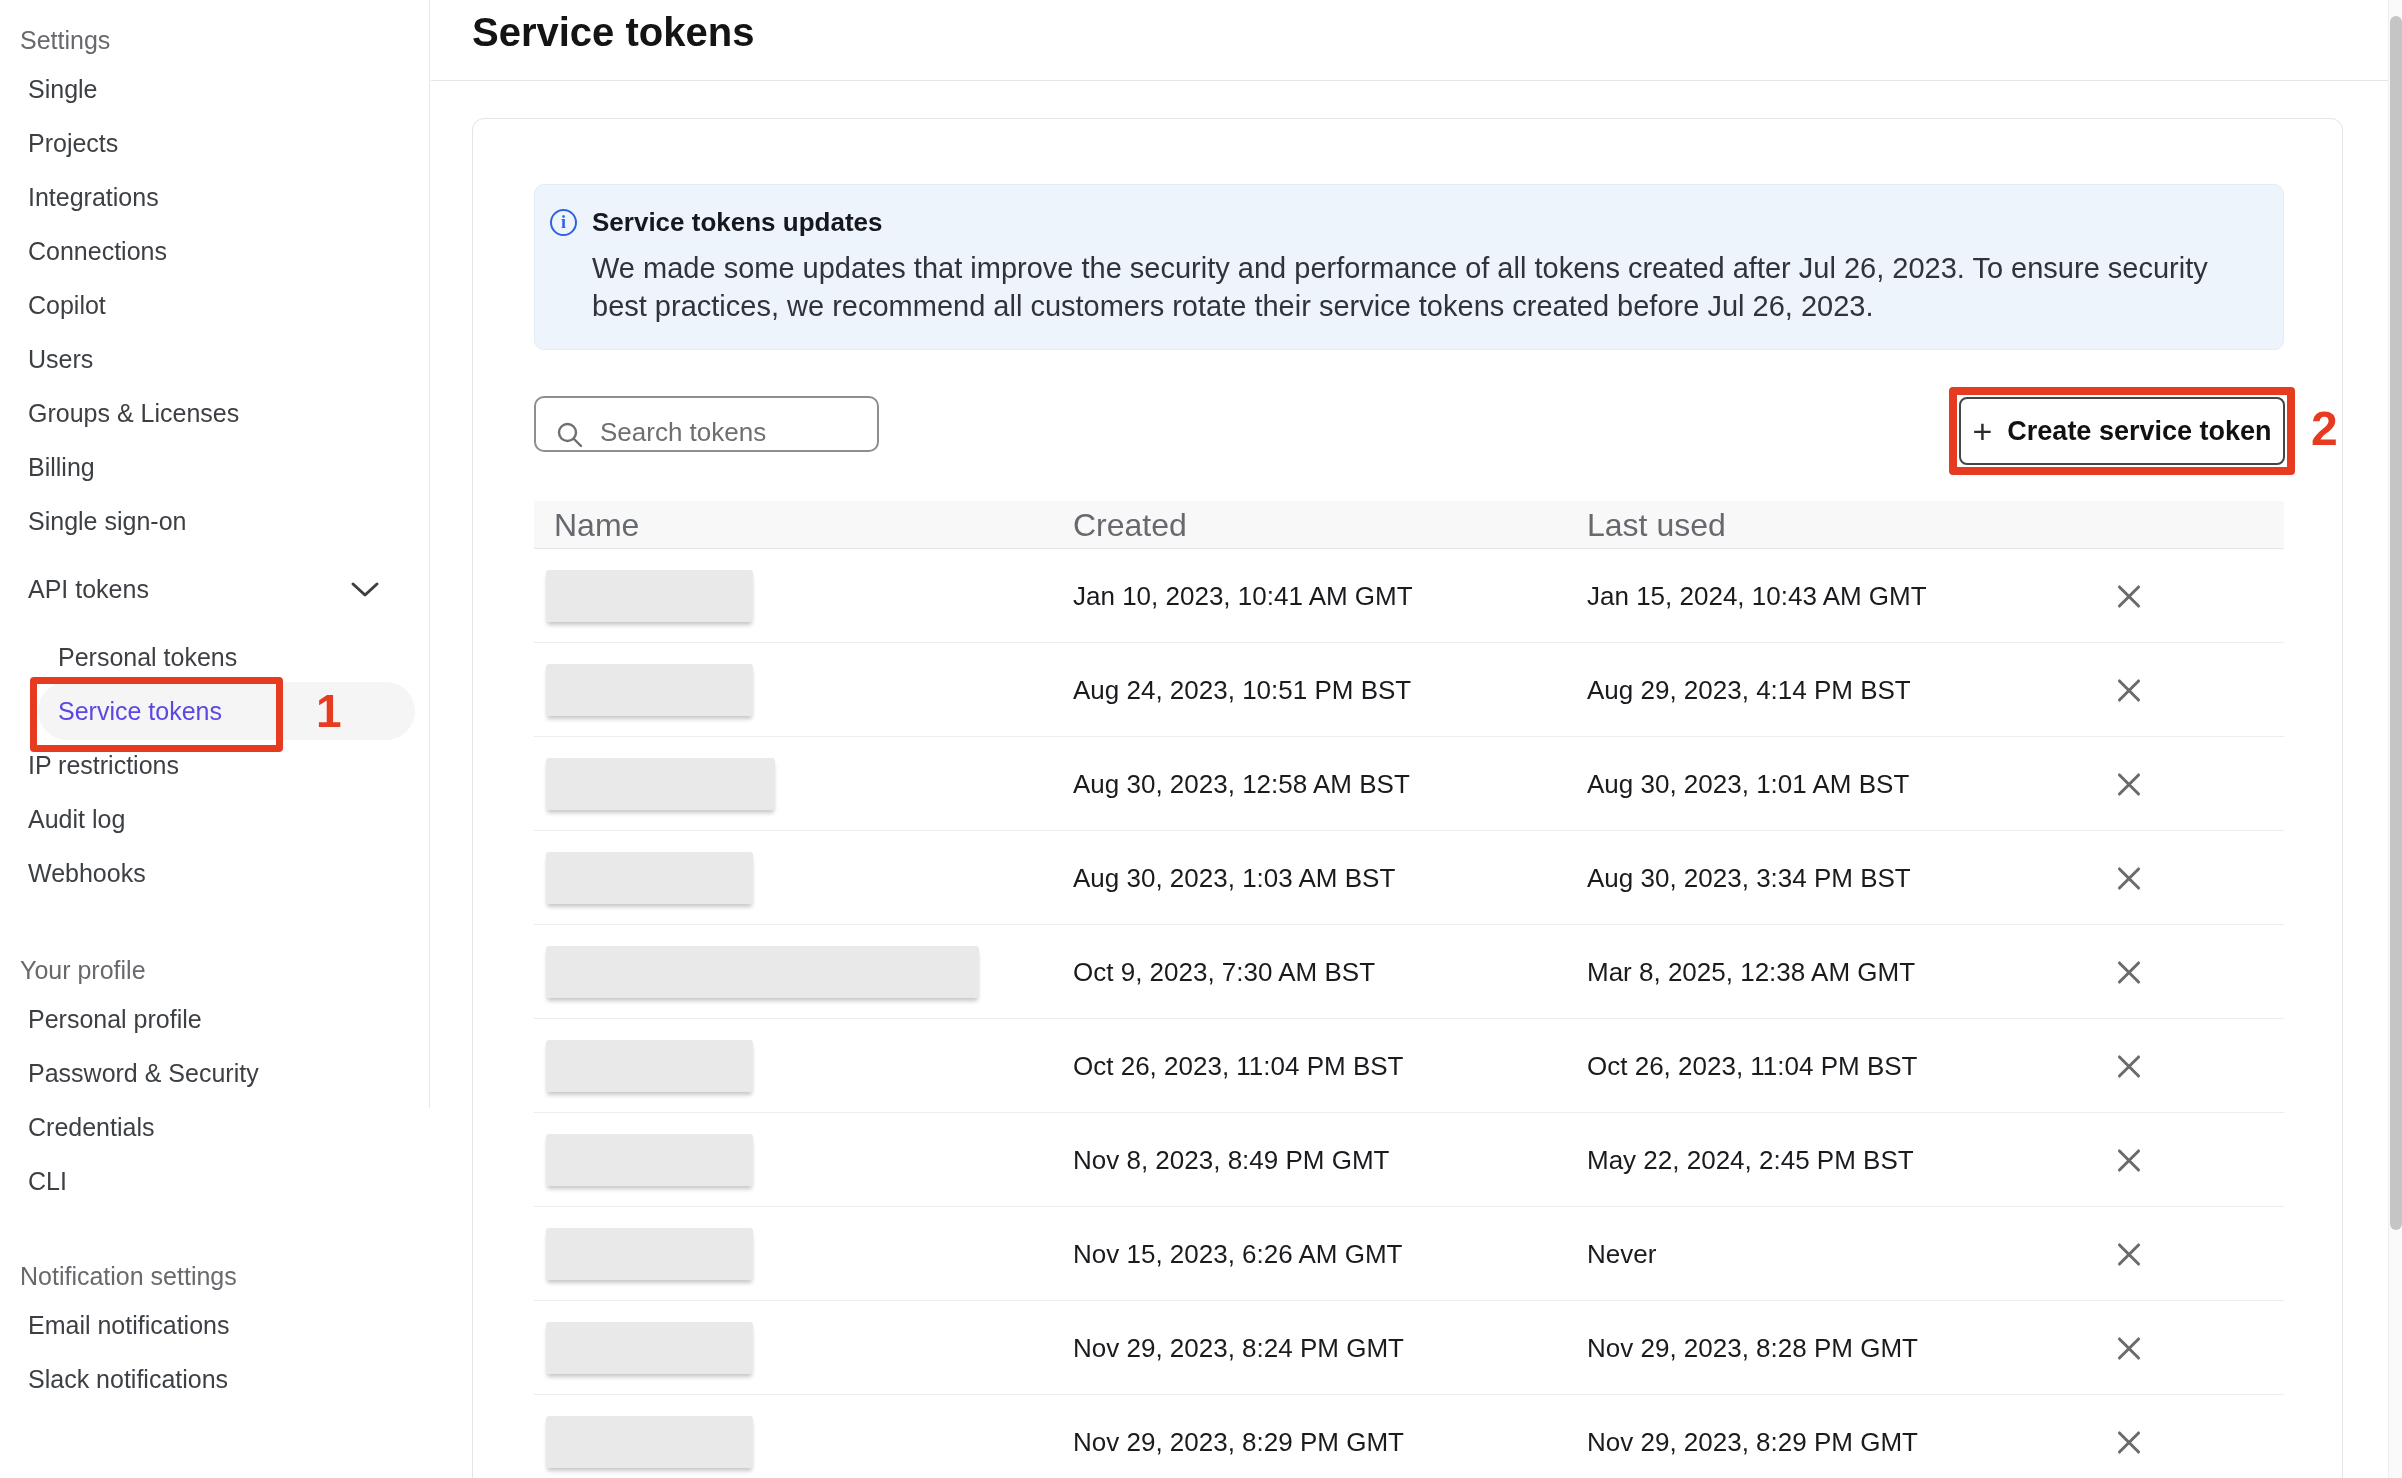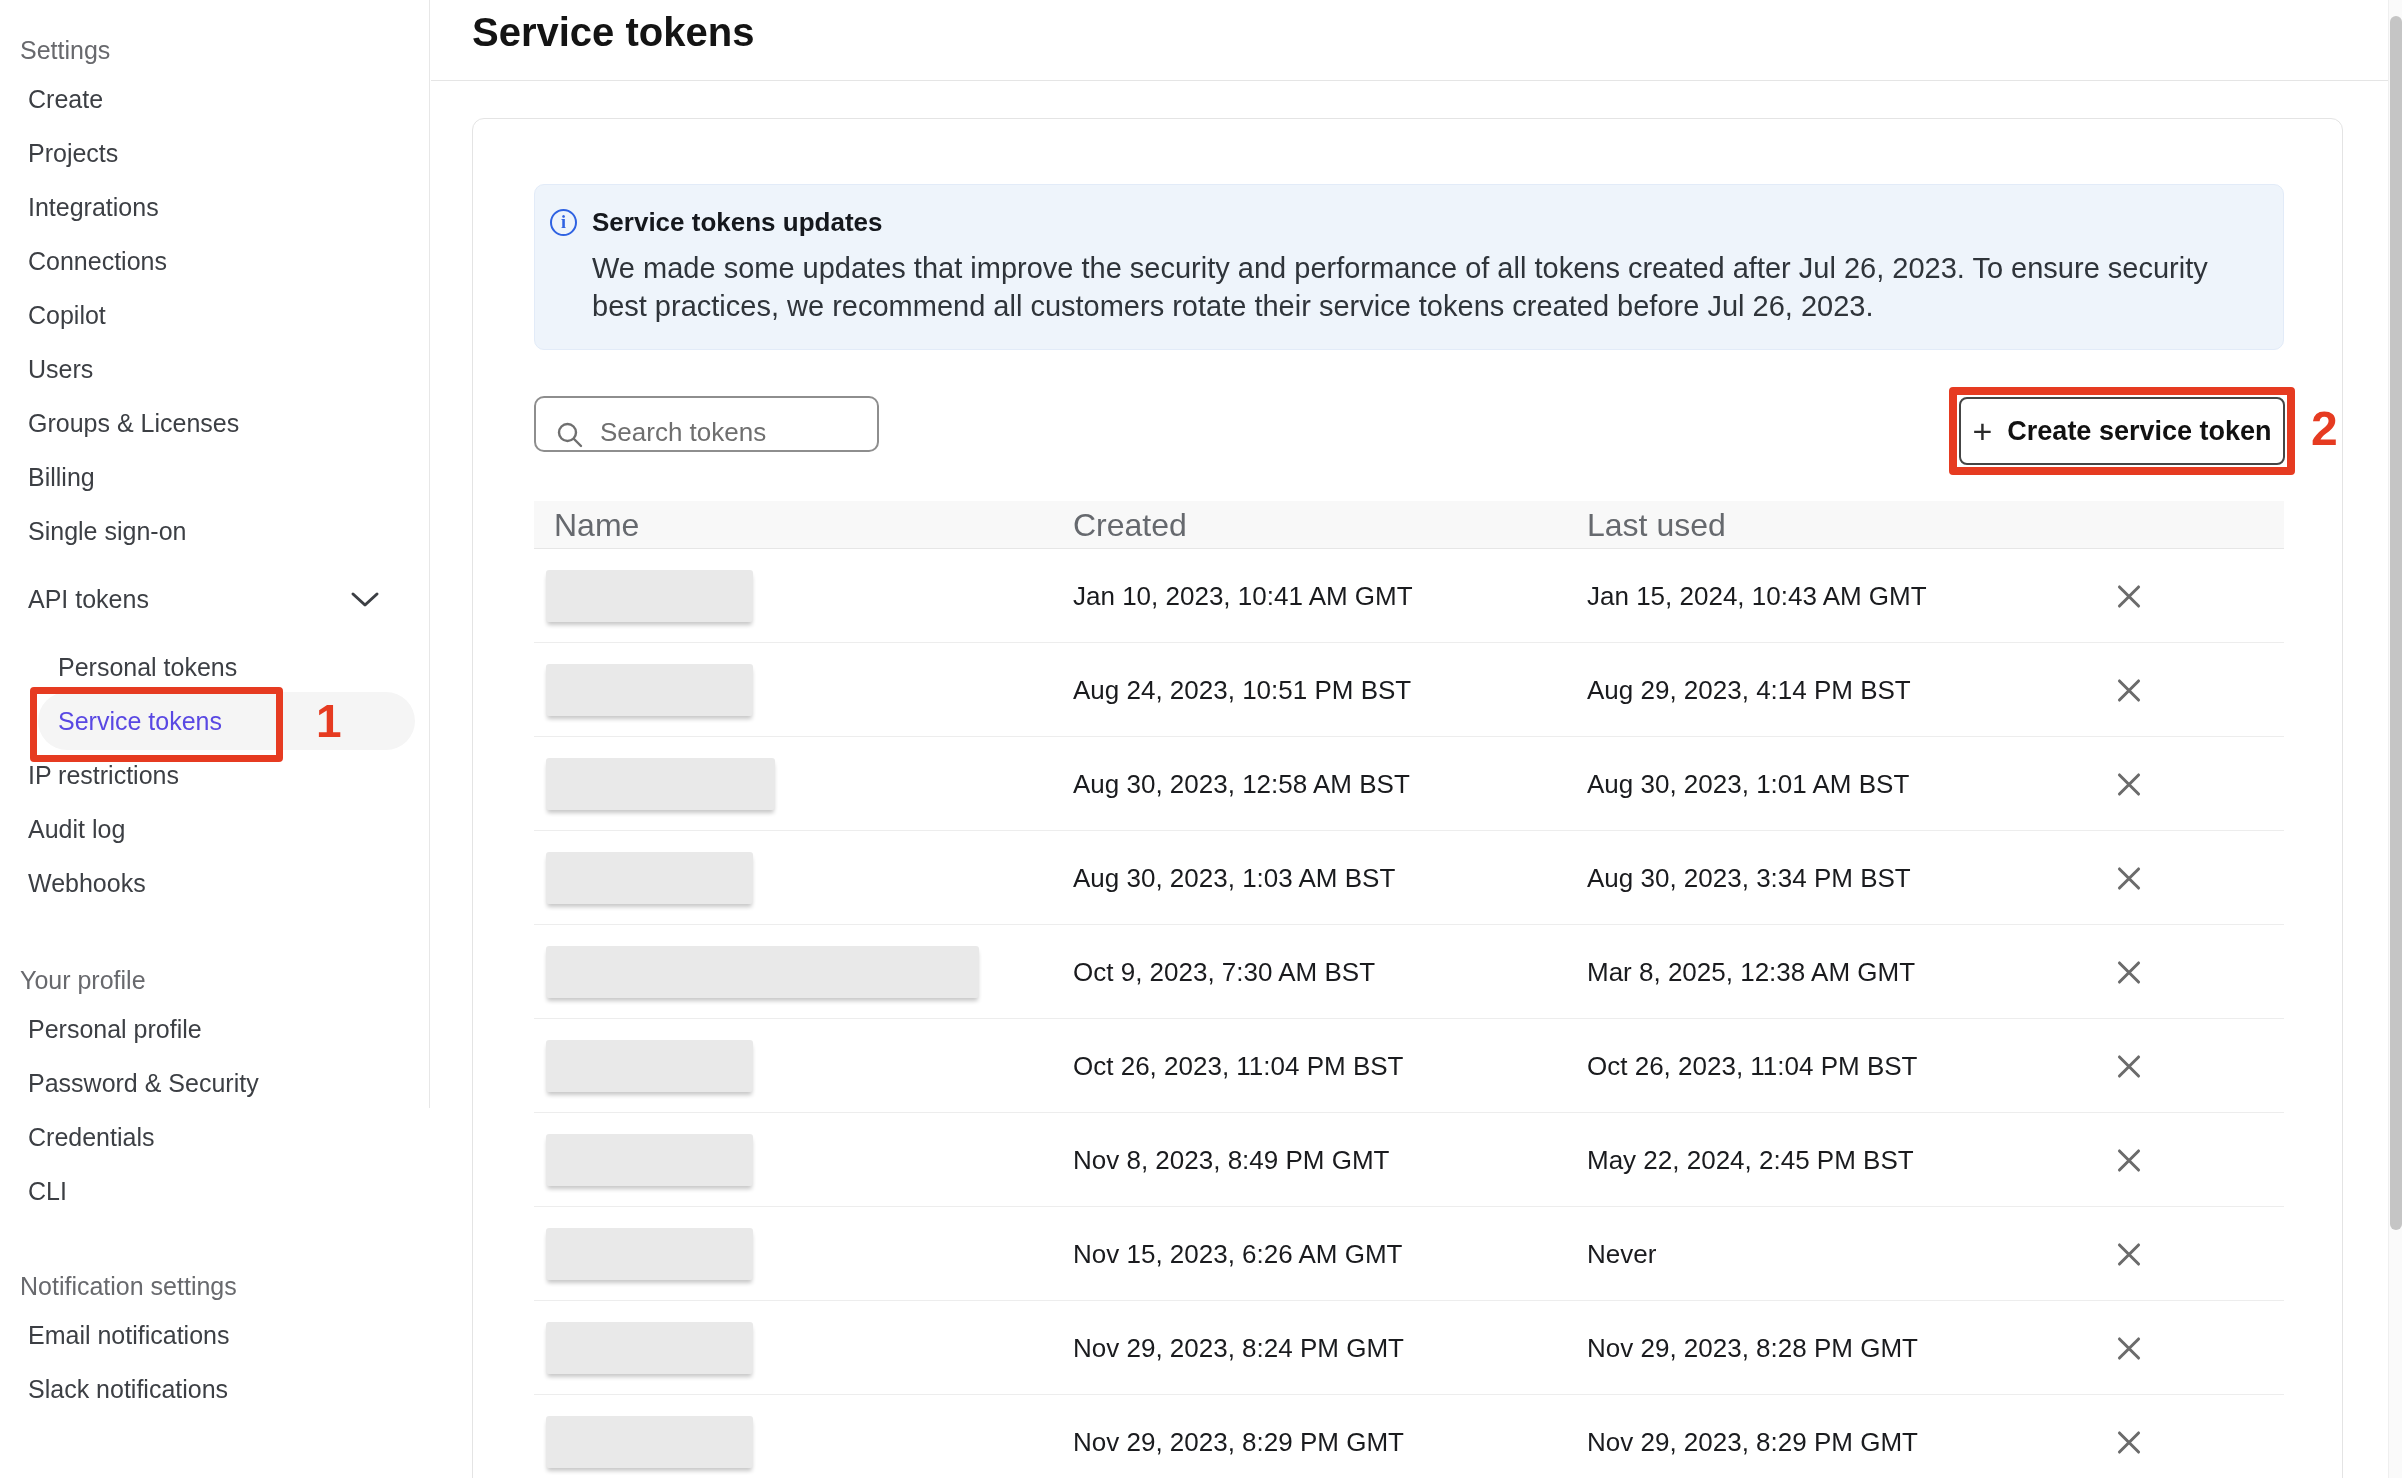--- a/index.html
+++ b/index.html
@@ -4,21 +4,21 @@
 <style>
   * { margin:0; padding:0; box-sizing:border-box; }
   html,body { width:2402px; height:1478px; }
   body {
     position:relative; overflow:hidden; background:#ffffff;
     font-family:"Liberation Sans", sans-serif; color:#3c3f44;
   }
 
   
   .sidebar { position:absolute; left:0; top:0; width:430px; height:1108px;
-             background:#fff; border-right:1px solid #e7e7e7; padding-top:28px; }
+             background:#fff; border-right:1px solid #e7e7e7; padding-top:18px; }
   .sb-header { height:44px; display:flex; align-items:center; padding-left:20px;
                font-size:25px; color:#68696d; }
   .sb-item { height:54px; display:flex; align-items:center; padding-left:28px;
              font-size:25px; color:#3c3f44; cursor:pointer; white-space:nowrap; }
   .sb-sub  { padding-left:58px; }
   .gap14 { margin-top:14px; }
   .gap46 { margin-top:46px; }
   .gap48 { margin-top:48px; }
   .api-row { position:relative; padding-right:60px; }
   .chev { position:absolute; left:350px; top:50%; transform:translateY(-50%); width:30px; height:18px; }
@@ -98,21 +98,21 @@
   .scroll-track { position:absolute; right:0; top:0; width:14px; height:1478px;
                   background:#fafafa; border-left:1px solid #efefef; }
   .scroll-thumb { position:absolute; left:1px; top:16px; width:12px; height:1214px;
                   background:#c5c5c5; border-radius:6px; }
 </style>
 </head>
 <body>
 
 <nav class="sidebar">
   <div class="sb-header">Settings</div>
-  <div class="sb-item">Create</div>
+  <div class="sb-item">Single</div>
   <div class="sb-item">Projects</div>
   <div class="sb-item">Integrations</div>
   <div class="sb-item">Connections</div>
   <div class="sb-item">Copilot</div>
   <div class="sb-item">Users</div>
   <div class="sb-item">Groups &amp; Licenses</div>
   <div class="sb-item">Billing</div>
   <div class="sb-item">Single sign-on</div>
 
   <div class="sb-item api-row gap14">

